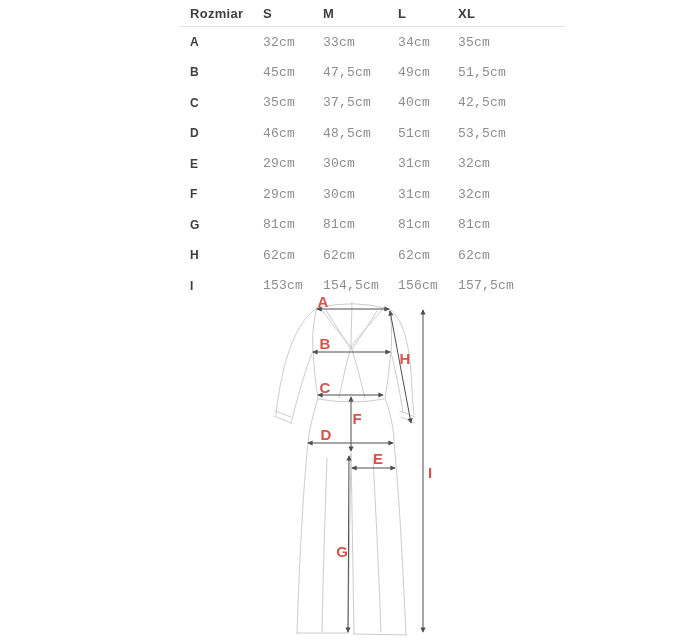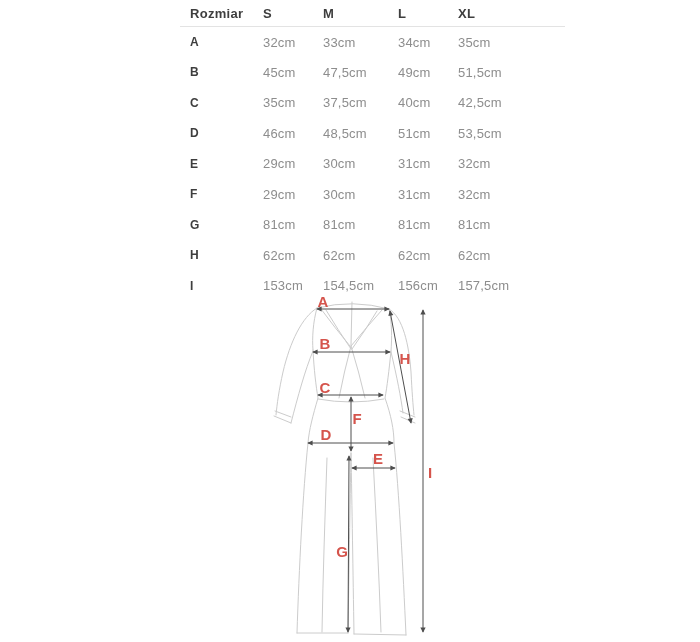--- a/index.html
+++ b/index.html
@@ -13,21 +13,21 @@
   }
   table.size-table th,table.size-table td{
     text-align:left;padding:0;vertical-align:middle;white-space:nowrap;
   }
   table.size-table thead th{
     height:26px;font-size:13px;font-weight:700;color:#3e3e3e;
     letter-spacing:.3px;border-bottom:1px solid #e3e3e3;
   }
   table.size-table tbody tr{height:30.5px;}
   table.size-table tbody th{font-size:12px;font-weight:700;color:#3e3e3e;letter-spacing:.3px;}
-  table.size-table tbody td{font-size:13px;font-weight:400;color:#8d8d8d;letter-spacing:.2px;}
+  table.size-table tbody td{font-size:13px;font-weight:400;color:#8d8d8d;letter-spacing:.2px;font-family:Liberation Mono, monospace;}
   .c0{padding-left:10px !important;}
   svg.diagram{position:absolute;left:250px;top:288px;}
   .garment{stroke:#cccccc;stroke-width:1;fill:none;stroke-linecap:round;stroke-linejoin:round;}
   .mline{stroke:#4e4e4e;stroke-width:1;fill:none;}
   .mlabel{font-family:"Liberation Sans",sans-serif;font-size:15px;font-weight:600;text-anchor:middle;}
 </style>
 </head>
 <body>
 
 <div class="screen">

